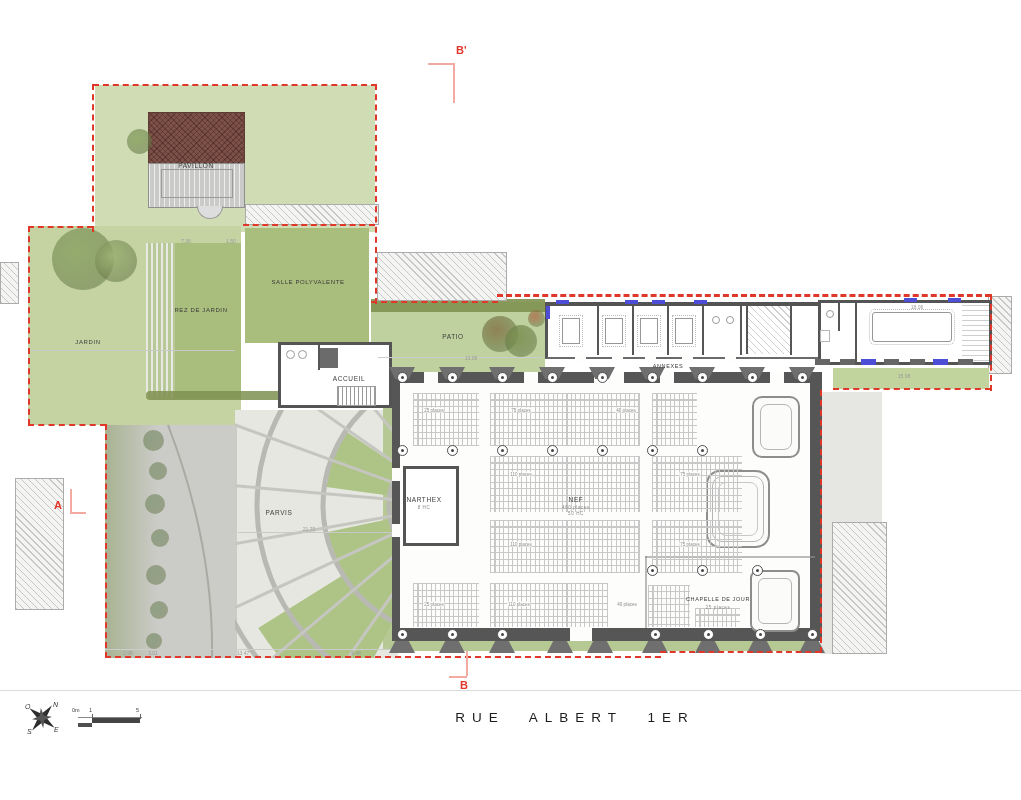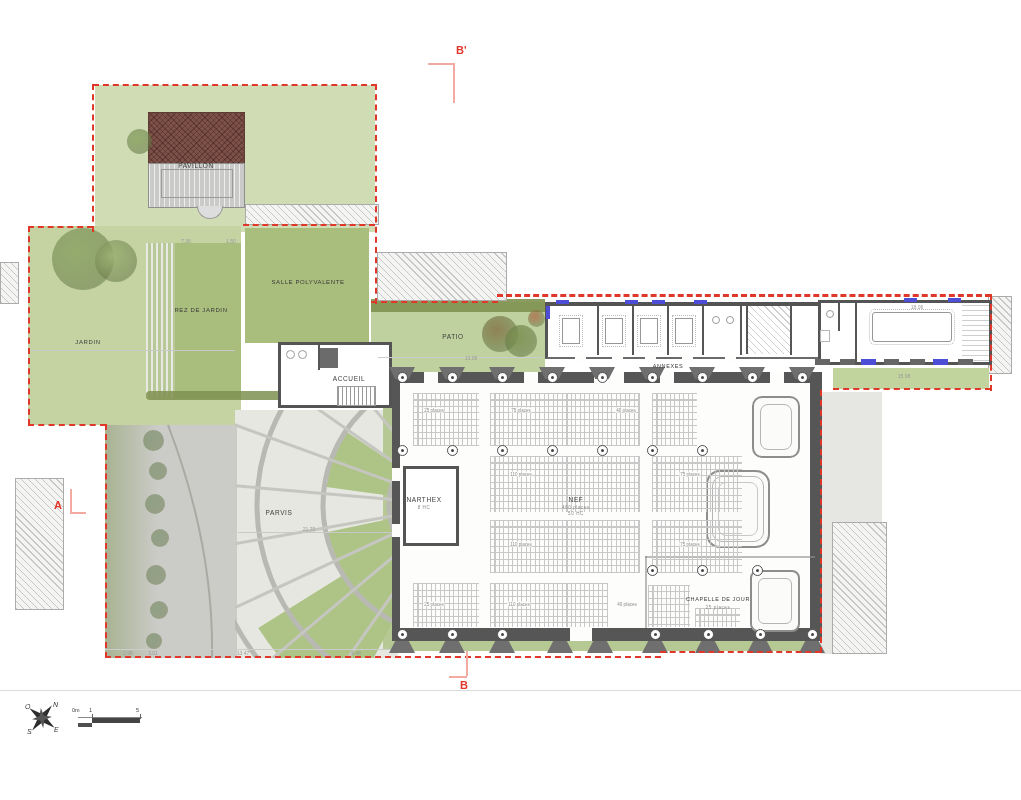--- a/index.html
+++ b/index.html
@@ -313,20 +313,21 @@
   <div class="salmon-v" style="left:453px;top:63px;height:40px;"></div>
   <div class="mk" style="left:456px;top:44px;">B'</div>
   <div class="salmon-v" style="left:466px;top:651px;height:25px;"></div>
   <div class="salmon-h" style="left:449px;top:676px;width:18px;"></div>
   <div class="mk" style="left:460px;top:679px;">B</div>
   <div class="salmon-v" style="left:70px;top:489px;height:24px;"></div>
   <div class="salmon-h" style="left:70px;top:512px;width:16px;"></div>
   <div class="mk" style="left:54px;top:499px;">A</div>
 
   <div class="abs" style="left:0;top:690px;width:1021px;height:1px;background:#dcdcdc;"></div>
+  <div class="abs" style="left:370px;top:710px;width:410px;text-align:center;font-size:13.5px;letter-spacing:7px;word-spacing:14px;color:#1c1c1c;font-weight:500;">RUE ALBERT 1ER</div>
   <div class="abs" style="left:72px;top:707px;font-size:5.5px;color:#444;">0m</div>
   <div class="abs" style="left:89px;top:707px;font-size:5.5px;color:#444;">1</div>
   <div class="abs" style="left:136px;top:707px;font-size:5.5px;color:#444;">5</div>
   <div class="abs" style="left:78px;top:717px;width:64px;height:1px;background:#888;"></div>
   <div class="abs" style="left:92px;top:714px;width:1px;height:5px;background:#666;"></div>
   <div class="abs" style="left:140px;top:714px;width:1px;height:5px;background:#666;"></div>
   <div class="abs" style="left:92px;top:718px;width:48px;height:5px;background:#454545;"></div>
   <div class="abs" style="left:78px;top:723px;width:14px;height:4px;background:#4f4f4f;"></div>
 
 </div>

